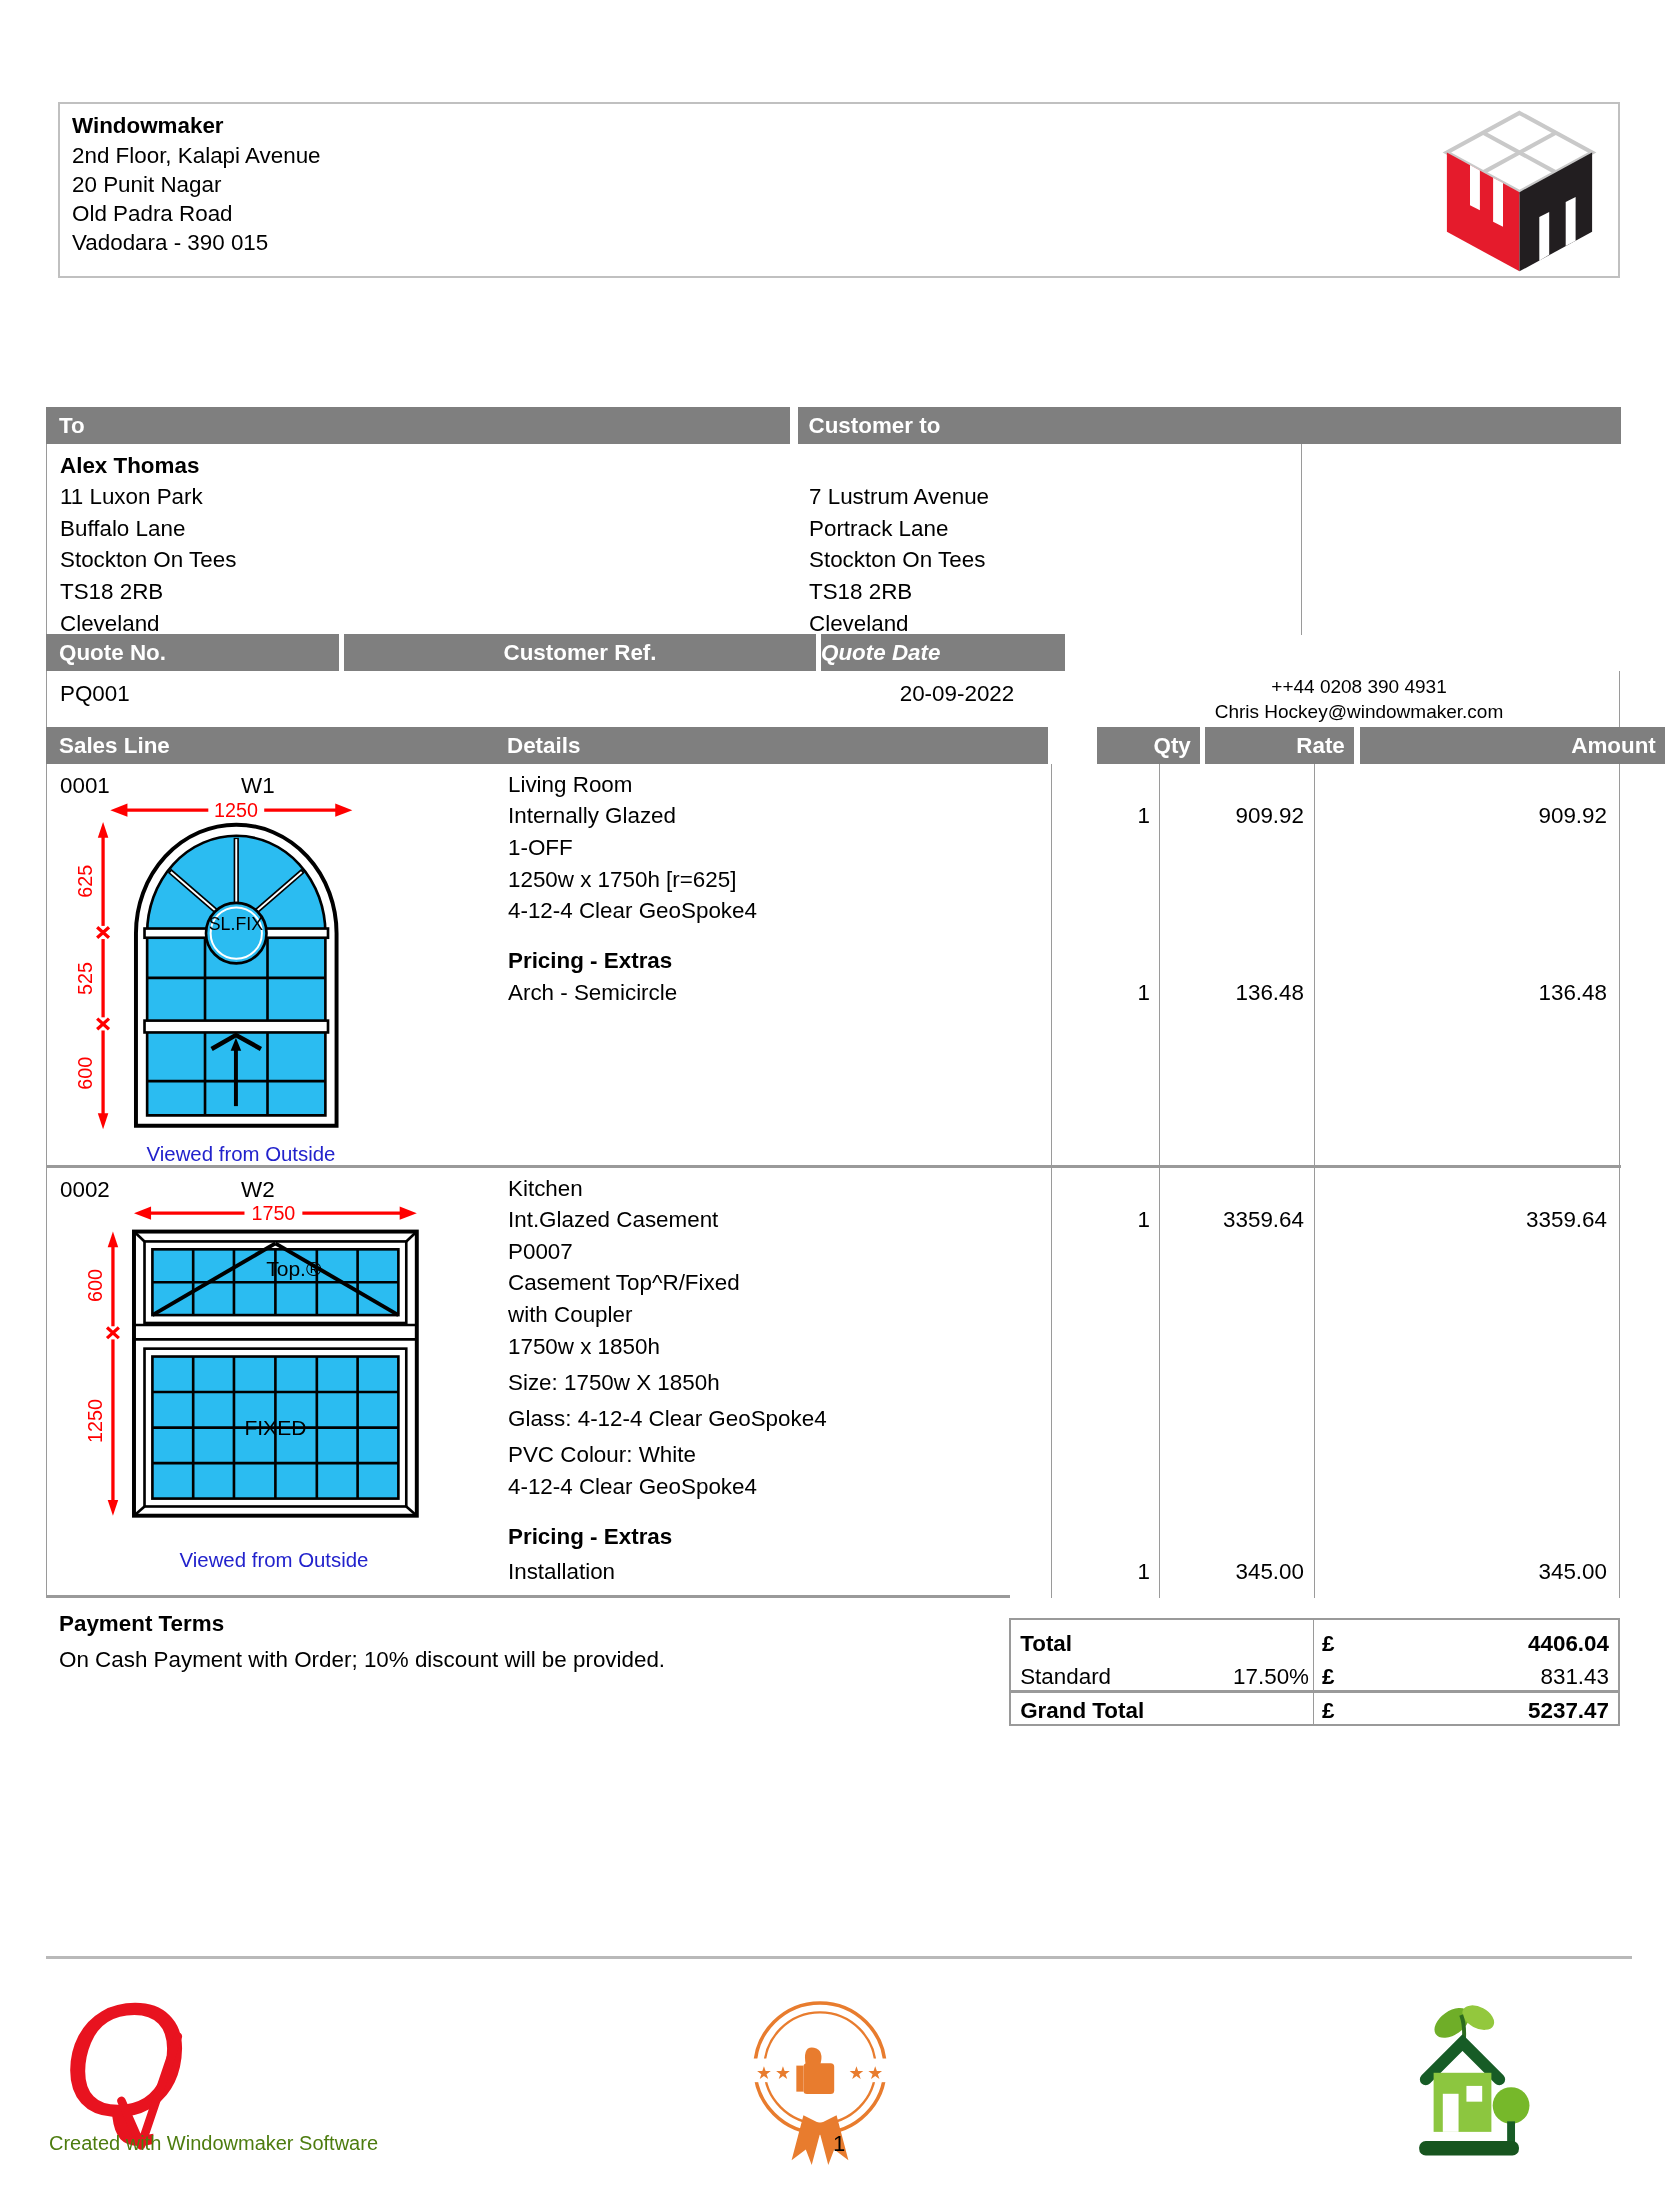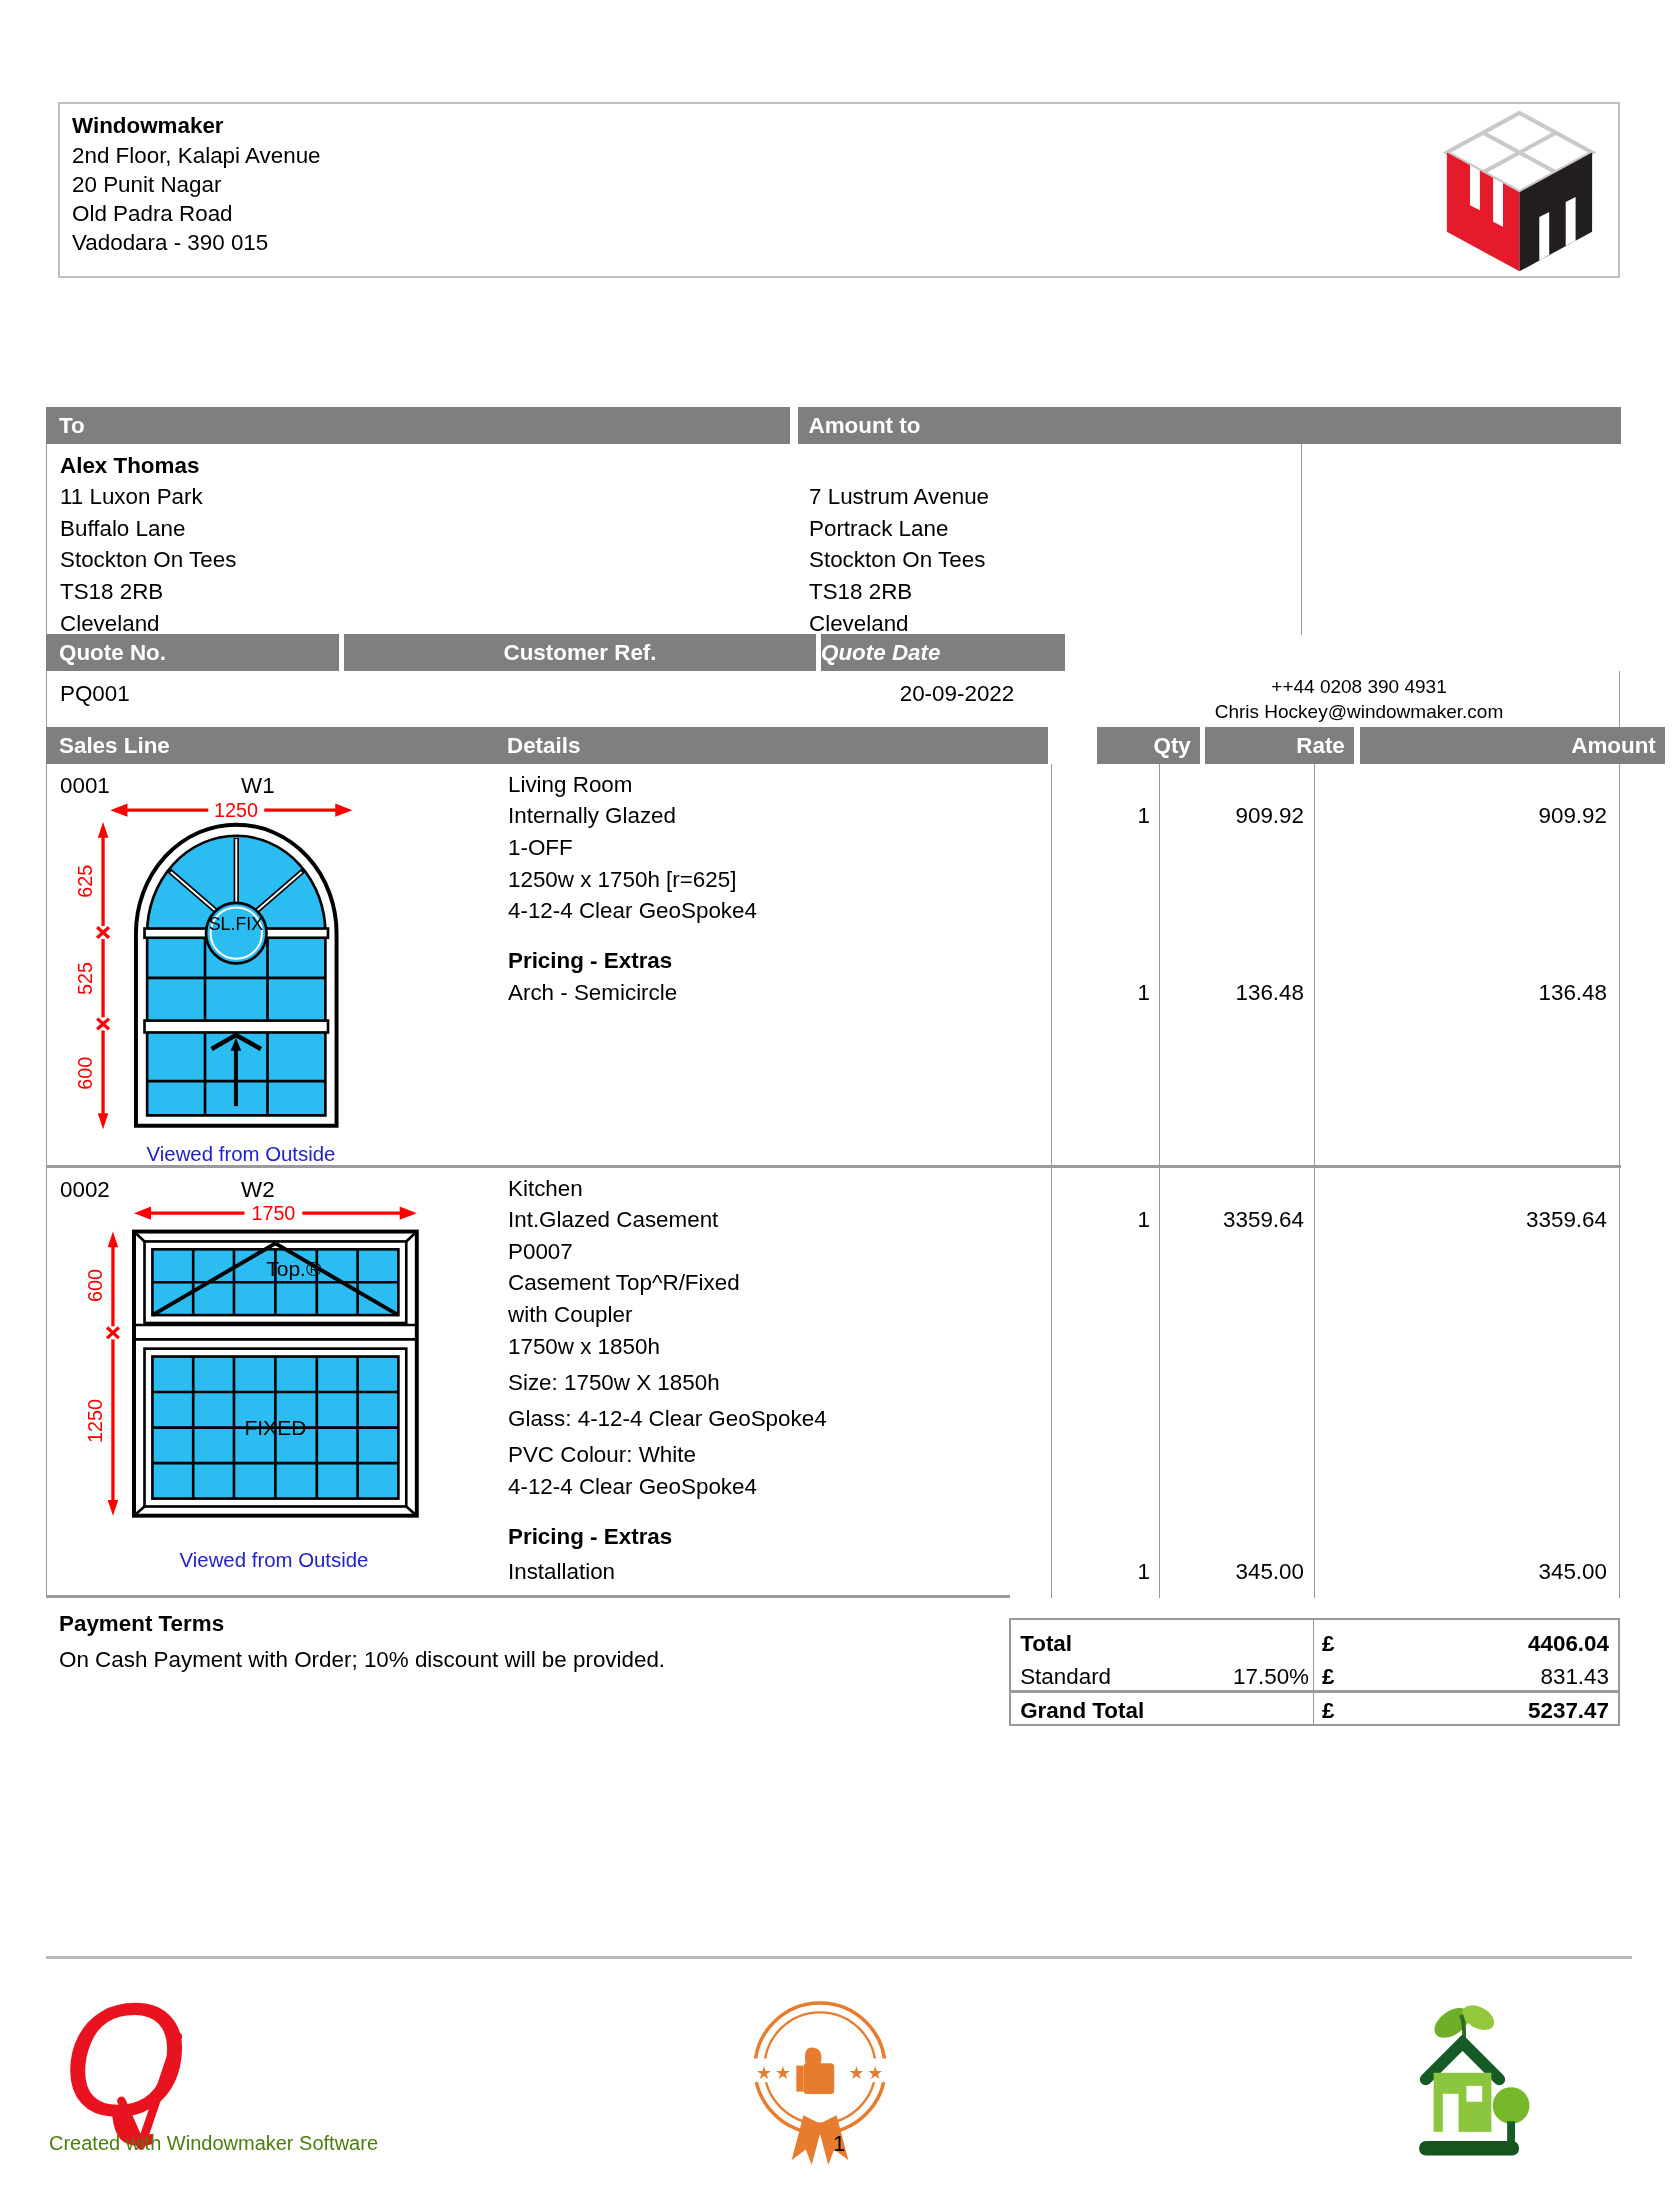--- a/index.html
+++ b/index.html
@@ -44,21 +44,21 @@
       <polygon points="62,66 68,63 68,89 62,92.5" fill="#fff"></polygon>
       <polygon points="78,57 84,54 84,80.5 78,83.7" fill="#fff"></polygon>
     </svg>
   </div>
 
 
   <div class="bar" style="left:46px;top:407px;width:744px;height:37px;">
     <span class="lbl" style="left:13px;">To</span>
   </div>
   <div class="bar" style="left:798px;top:407px;width:823px;height:37px;">
-    <span class="lbl" style="left:10.5px;">Amount to</span>
+    <span class="lbl" style="left:10.5px;">Customer to</span>
   </div>
 
   <div class="abs border-lr" style="left:46px;top:444px;width:1256px;height:191px;">
     <div class="abs t34 b" style="left:13px;top:6.6px;">Alex Thomas</div>
     <div class="abs t34" style="left:13px;top:38px;">11 Luxon Park</div>
     <div class="abs t34" style="left:13px;top:70px;">Buffalo Lane</div>
     <div class="abs t34" style="left:13px;top:101px;">Stockton On Tees</div>
     <div class="abs t34" style="left:13px;top:133px;">TS18 2RB</div>
     <div class="abs t34" style="left:13px;top:165px;">Cleveland</div>
     <div class="abs t34" style="left:762px;top:38px;">7 Lustrum Avenue</div>

